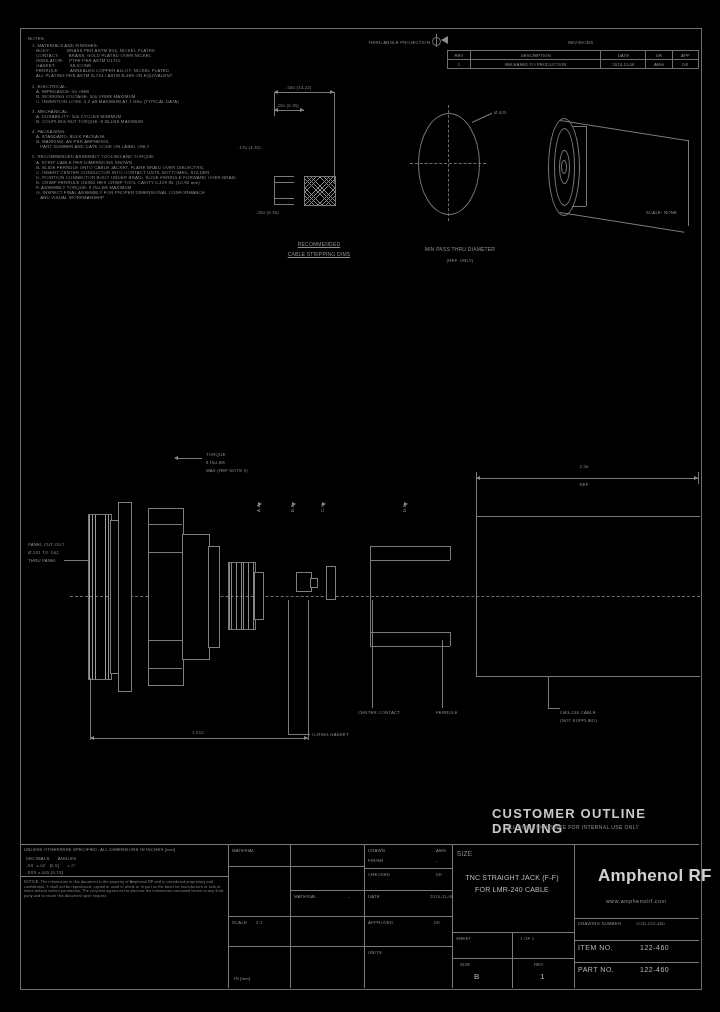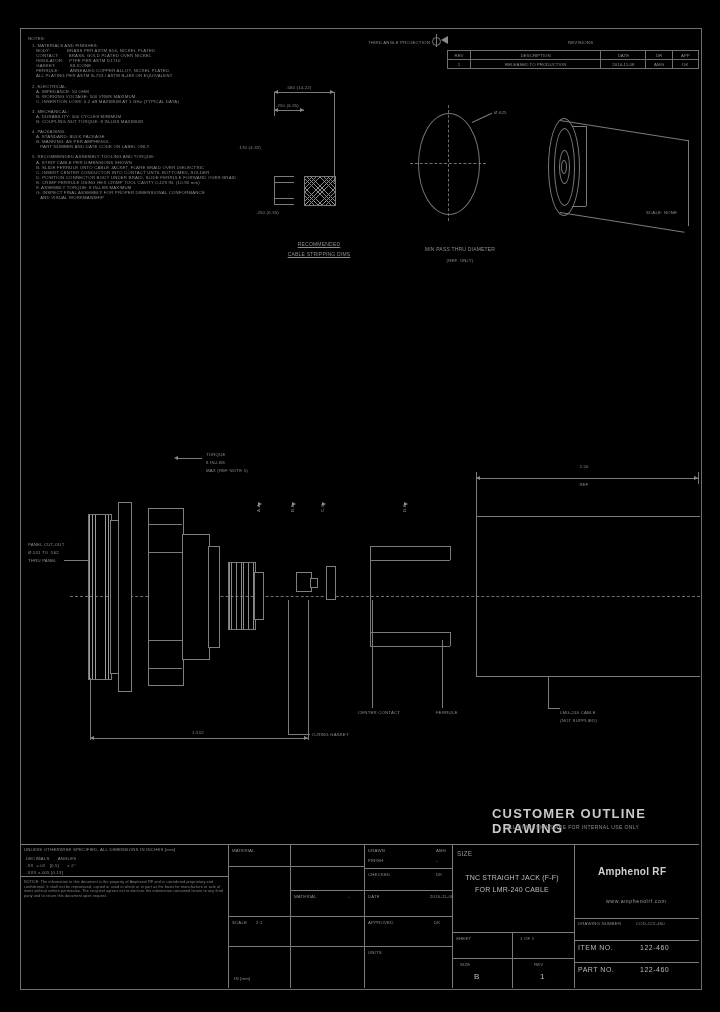--- a/index.html
+++ b/index.html
@@ -92,21 +92,21 @@
     color: #c9c9c9;
   }
   .title-sub {
     position: absolute;
     font-size: 5px;
     color: #8f8f8f;
     letter-spacing: 0.4px;
   }
   .brand {
     position: absolute;
-    font-size: 10px;
+    font-size: 17px;
     font-weight: bold;
     color: #d0d0d0;
     letter-spacing: 0.3px;
   }
   .brand-sub {
     position: absolute;
     font-size: 5.2px;
     color: #9a9a9a;
     letter-spacing: 0.6px;
   }

